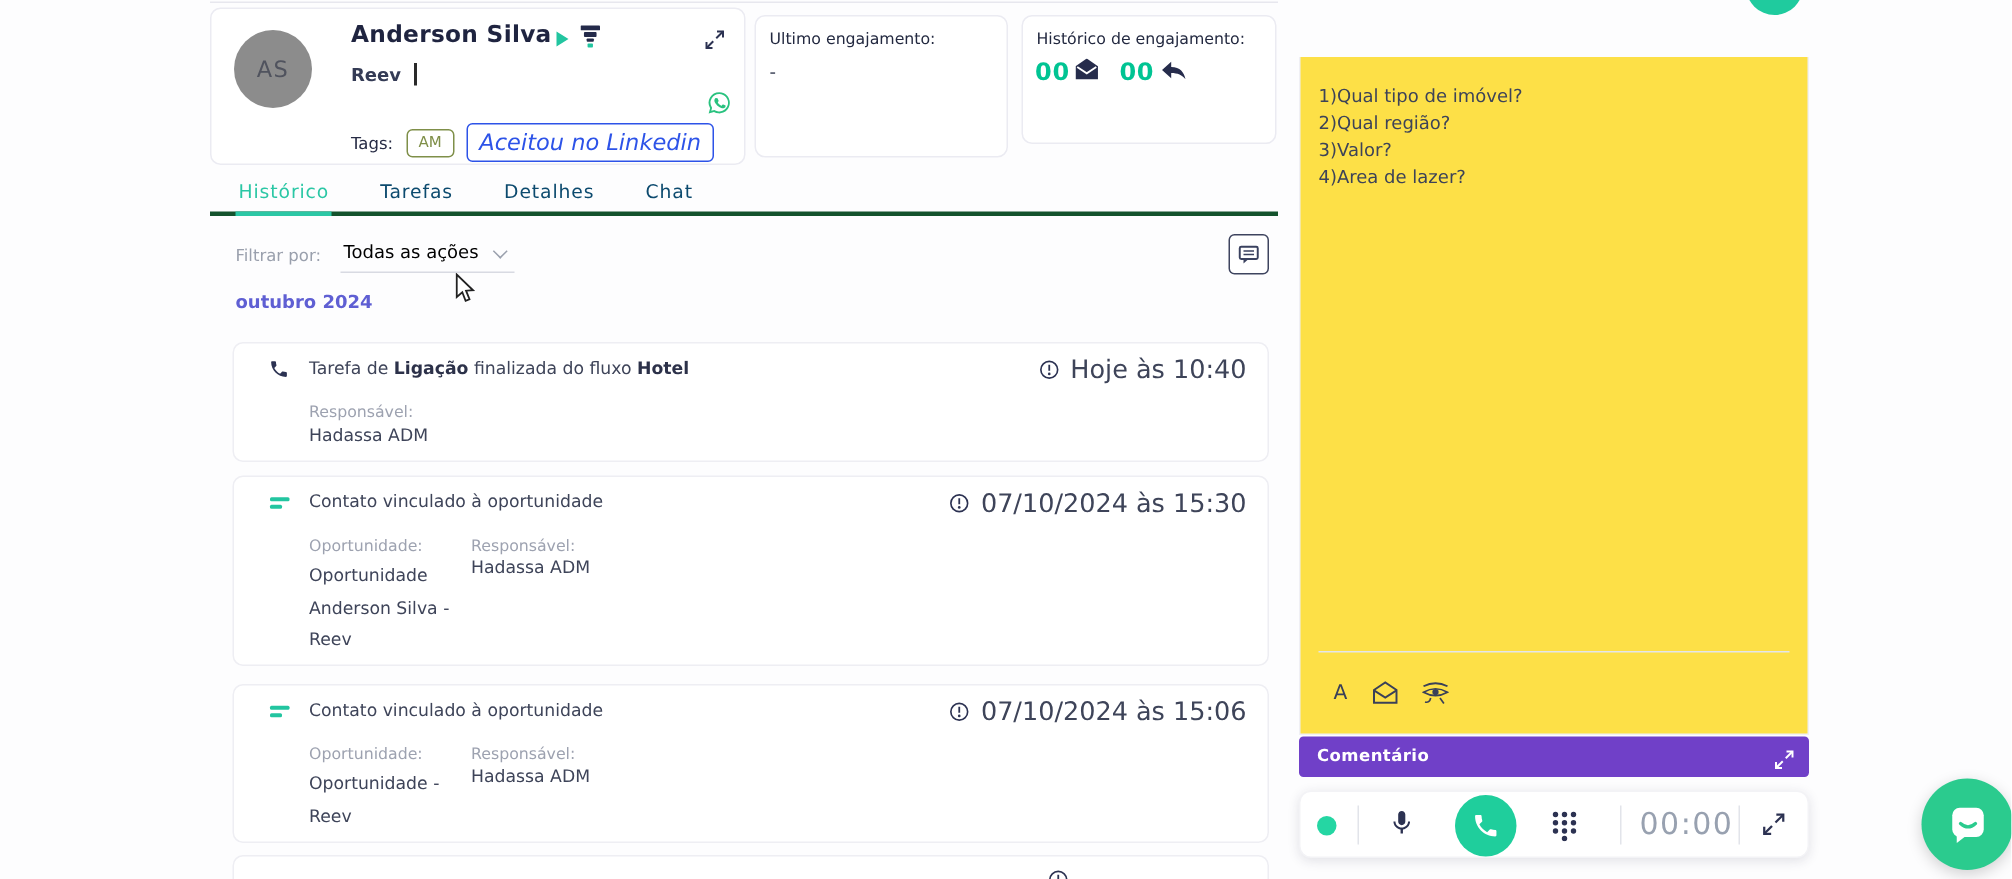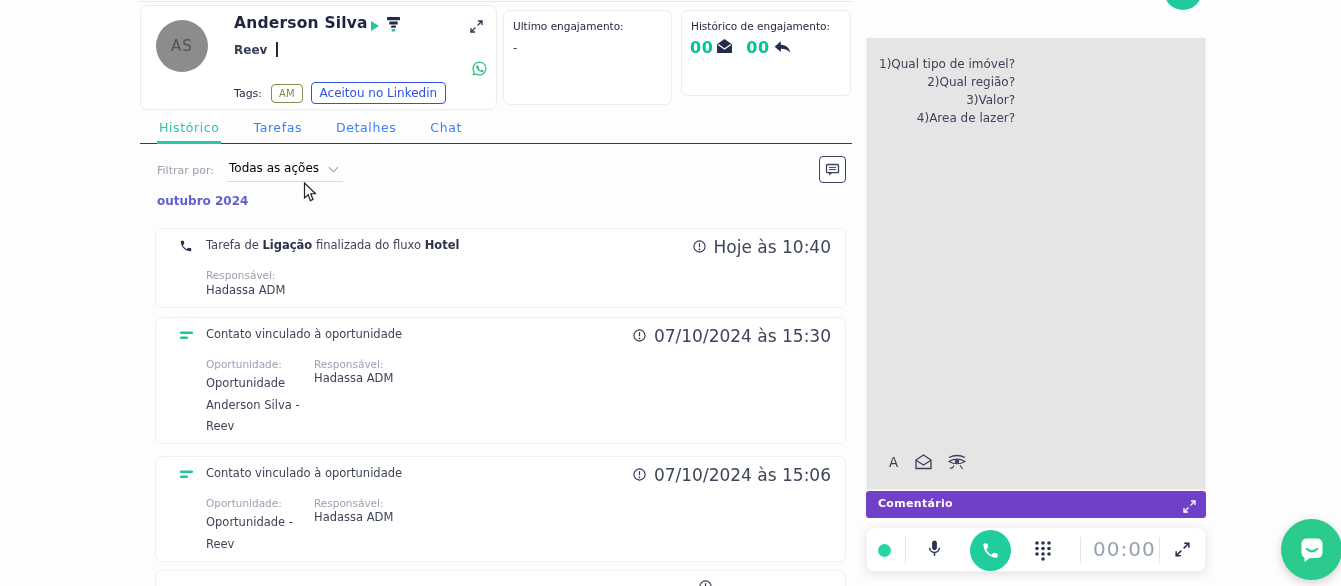--- a/index.html
+++ b/index.html
@@ -21,35 +21,35 @@
     border-left:8px solid #22c5a0; border-top:5px solid transparent; border-bottom:5px solid transparent; cursor:pointer; }
   .funnel-icon { position:absolute; left:246px; top:10px; cursor:pointer; }
   .expand-contact { position:absolute; right:13px; top:12px; cursor:pointer; }
   .contact-subtitle { position:absolute; left:93px; top:36px; font-size:12px; font-weight:700; color:#343b55; display:flex; align-items:center; }
   .text-caret { display:inline-block; width:1.5px; height:15px; background:#2a2a2a; margin-left:9px; }
   .whatsapp-icon { position:absolute; right:8px; top:54px; cursor:pointer; }
   .tags-row { position:absolute; left:93px; top:76px; display:flex; align-items:center; }
   .tags-label { font-size:11px; font-weight:400; color:#272c45; margin-right:9px; }
   .tag { border-radius:4px; font-size:10px; padding:3px 7px; white-space:nowrap; cursor:pointer; background:#fff; }
   .tag-am { border:1px solid #7f8f49; color:#7f8f49; margin-right:8px; }
-  .tag-linkedin { border:1px solid #2d53e8; color:#2d53e8; font-size:12px; padding:3px 8px; }
+  .tag-linkedin { border:1px solid #2d53e8; color:#2d53e8; font-size:15px; padding:3px 8px;font-style:italic; }
 
   
   .eng-card-1 { left:503px; top:10px; width:169px; height:95px; }
   .eng-card-2 { left:681px; top:10px; width:170px; height:86px; }
   .eng-label { position:absolute; left:9px; top:9px; font-size:10.5px; color:#232940; }
   .eng-value { position:absolute; left:9px; top:30px; font-size:12px; color:#3c4357; }
   .eng-counts { position:absolute; left:8px; top:27px; display:flex; align-items:center; }
   .eng-count { font-size:16px; font-weight:700; color:#00c493; letter-spacing:.5px; margin-right:4px; }
   .eng-gap { width:14px; }
 
   
   .tabs { position:absolute; left:140px; top:116px; width:712px; height:28px;
-    border-bottom:1px solid #14532d; display:flex; gap:30px; padding-left:17px; }
-  .tab { font-size:12.5px; letter-spacing:.6px; color:#3b82f6; padding:4px 2px 0; cursor:pointer; height:28px; }
+    border-bottom:3px solid #14532d; display:flex; gap:30px; padding-left:17px; }
+  .tab { font-size:12.5px; letter-spacing:.6px; color:#0c4a6e; padding:4px 2px 0; cursor:pointer; height:28px; }
   .tab.active { color:#2bc7a5; border-bottom:3px solid #2bc7a5; }
 
   
   .filter-label { position:absolute; left:157px; top:164px; font-size:11px; color:#9aa0ad; }
   .filter-select { position:absolute; left:227px; top:158px; width:116px; height:24px;
     border-bottom:1px solid #d8dae2; cursor:pointer; }
   .filter-select-value { position:absolute; left:2px; top:3px; font-size:12px; color:#000000; }
   .chevron { position:absolute; right:6px; top:6px; width:7px; height:7px;
     border-right:1.5px solid #9aa0ad; border-bottom:1.5px solid #9aa0ad; transform:rotate(45deg); }
   .comment-btn { position:absolute; left:819px; top:156px; width:27px; height:27px;
@@ -71,21 +71,21 @@
   .fld-label { position:absolute; font-size:10.5px; color:#9da2b0; }
   .fld-value { position:absolute; font-size:11.5px; color:#3e4459; }
   .opp-lines { position:absolute; left:50px; top:55px; font-size:11.5px; color:#3e4459; line-height:21.5px; }
 
   
   .roteiro-header { position:absolute; left:866px; top:12px; width:340px; height:26px;
     background:#1b1b4d; border-radius:3px; }
   .panel-title { position:absolute; left:12px; top:6px; font-size:11px; font-weight:700; color:#fff; letter-spacing:.3px; }
   .panel-icon { position:absolute; right:10px; top:7px; cursor:pointer; }
   .roteiro-body { position:absolute; left:866px; top:38px; width:340px; height:452px;
-    background:#e5e5e5; border:1px solid #f0f0f5; border-top:none;text-align:right; }
+    background:#fde047; border:1px solid #f0f0f5; border-top:none; }
   .roteiro-lines { position:absolute; left:12px; top:17px; font-size:12px; color:#3d4358; line-height:18px; }
   .roteiro-divider { position:absolute; left:12px; right:12px; top:396px; height:1px; background:#e3e5eb; }
   .roteiro-toolbar { position:absolute; left:20px; top:414px; display:flex; align-items:center; gap:14px; }
   .tb-btn { cursor:pointer; display:flex; align-items:center; justify-content:center; height:20px; }
   .tb-a { font-size:13.5px; color:#3a4058; padding:0 2px; }
   .comentario-header { position:absolute; left:866px; top:491px; width:340px; height:27px;
     background:#7040c8; border-radius:3px; }
 
   
   .call-bar { position:absolute; left:866px; top:527px; width:340px; height:45px; background:#fff;

